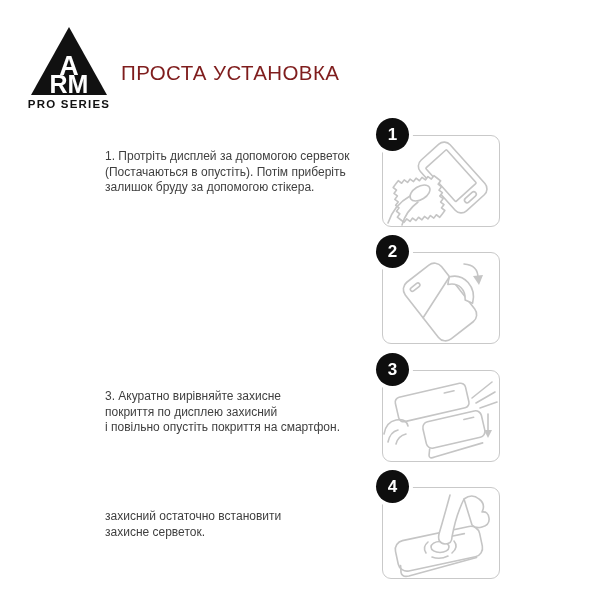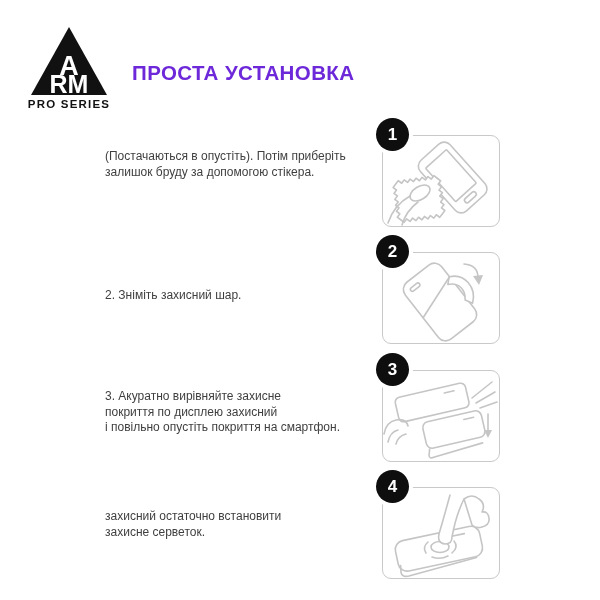--- a/index.html
+++ b/index.html
@@ -1,22 +1,22 @@
 <!DOCTYPE html>
 <html><head>
 <meta charset="utf-8">
 <style>
   html,body{margin:0;padding:0;background:#fff;}
   #page{position:relative;width:600px;height:600px;background:#ffffff;overflow:hidden;
         font-family:"Liberation Sans",sans-serif;}
   
   #logo{position:absolute;left:24px;top:22px;width:90px;height:90px;}
   
-  #title{position:absolute;left:132px;top:61px;font-size:20.5px;font-weight:700;
-         color:#6d28d9;letter-spacing:.4px;white-space:nowrap;}
+  #title{position:absolute;left:121px;top:61px;font-size:20.5px;font-weight:400;
+         color:#7f1d1d;letter-spacing:.4px;white-space:nowrap;}
   
   .step-text{position:absolute;left:105px;color:#3f3f3f;font-size:12px;line-height:15.6px;}
   .step-text span{display:block;white-space:nowrap;}
   #step-text-1{top:149px;}
   #step-text-2{top:288px;}
   #step-text-3{top:389px;}
   #step-text-4{top:509px;}
   
   .panel{position:absolute;left:382px;width:118px;height:92px;border:1.5px solid #c9c9c9;
          border-radius:9px;box-sizing:border-box;background:#fff;}
@@ -36,27 +36,25 @@
   <svg id="logo" viewBox="0 0 90 90" width="90" height="90">
     <polygon points="45,5 7,73 83,73" fill="#111111"></polygon>
     <text x="45" y="53" text-anchor="middle" fill="#ffffff" font-family="Liberation Sans, sans-serif" font-size="27" font-weight="bold">A</text>
     <text x="45" y="71" text-anchor="middle" fill="#ffffff" font-family="Liberation Sans, sans-serif" font-size="25" font-weight="bold">RM</text>
     <text x="45" y="86" text-anchor="middle" fill="#111111" font-family="Liberation Sans, sans-serif" font-size="11.5" font-weight="bold" letter-spacing="1.2">PRO SERIES</text>
   </svg>
 
   <div id="title">ПРОСТА УСТАНОВКА</div>
 
   <div class="step-text" id="step-text-1">
+    <span>1. Протріть дисплей за допомогою серветок</span>
     <span>(Постачаються в опустіть). Потім приберіть</span>
     <span>залишок бруду за допомогою стікера.</span>
   </div>
 
-  <div class="step-text" id="step-text-2">
-    <span>2. Зніміть захисний шар.</span>
-  </div>
 
   <div class="step-text" id="step-text-3">
     <span>3. Акуратно вирівняйте захисне</span>
     <span>покриття по дисплею захисний</span>
     <span>і повільно опустіть покриття на смартфон.</span>
   </div>
 
   <div class="step-text" id="step-text-4">
     <span>захисний остаточно встановити</span>
     <span>захисне серветок.</span>

